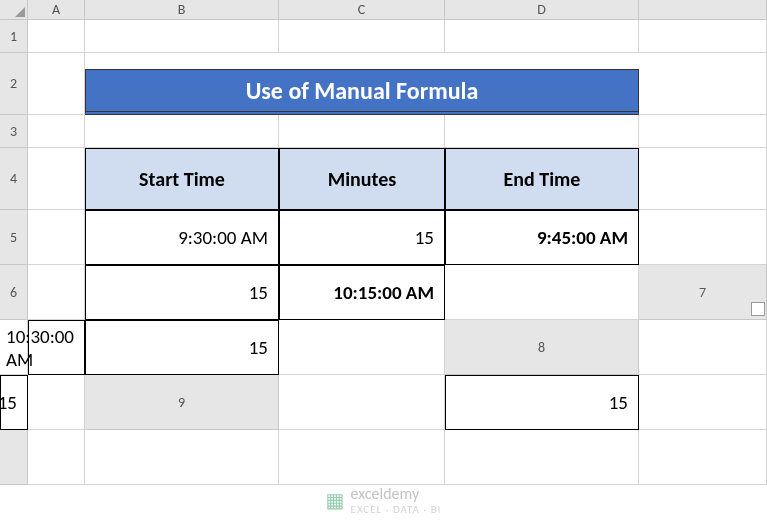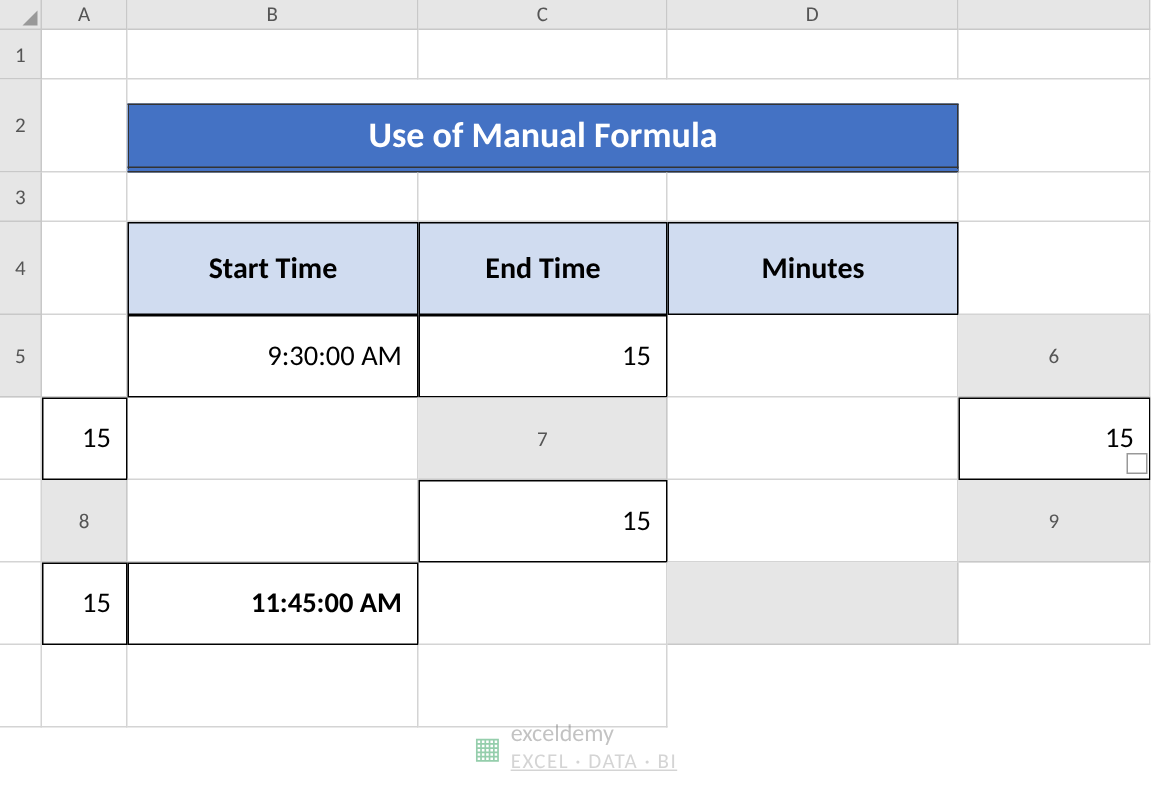--- a/index.html
+++ b/index.html
@@ -107,24 +107,23 @@
       gap: 6px;
       opacity: 0.5;
       font-size: 16px;
       color: #888;
     }
     .watermark-icon {
       color: #2e9e5b;
       font-size: 20px;
     }
     .watermark-sub {
-      font-size: 14px;
+      font-size: 11px;
       letter-spacing: 1px;
       color: #aaa;
-      text-decoration: underline;
     }
     .fill-handle {
       position: absolute;
       right: 2px;
       top: 302px;
       width: 14px;
       height: 14px;
       border: 1px solid #999;
       background: #fff;
     }
@@ -155,49 +154,51 @@
   <div class="row-header">3</div>
   <div class="cell"></div>
   <div class="cell"></div>
   <div class="cell"></div>
   <div class="cell"></div>
   <div class="cell"></div>
 
   <div class="row-header">4</div>
   <div class="cell"></div>
   <div class="cell th">Start Time</div>
+  <div class="cell th">Minutes</div>
   <div class="cell th">End Time</div>
-  <div class="cell th">Minutes</div>
   <div class="cell"></div>
 
   <div class="row-header">5</div>
   <div class="cell"></div>
   <div class="cell td">9:30:00 AM</div>
   <div class="cell td">15</div>
+  <div class="cell td td-bold">9:45:00 AM</div>
   <div class="cell"></div>
 
   <div class="row-header">6</div>
   <div class="cell"></div>
   <div class="cell td">15</div>
+  <div class="cell td td-bold">10:15:00 AM</div>
   <div class="cell"></div>
 
   <div class="row-header">7</div>
   <div class="cell"></div>
+  <div class="cell td">10:30:00 AM</div>
   <div class="cell td">15</div>
   <div class="cell"></div>
 
   <div class="row-header">8</div>
   <div class="cell"></div>
   <div class="cell td">15</div>
   <div class="cell"></div>
 
   <div class="row-header">9</div>
   <div class="cell"></div>
   <div class="cell td">15</div>
-  <div class="cell td td-bold">11:45:00 AM</div>
   <div class="cell"></div>
 
   <div class="row-header"></div>
   <div class="cell"></div>
   <div class="cell"></div>
   <div class="cell"></div>
   <div class="cell"></div>
   <div class="cell"></div>
 </div>
 

